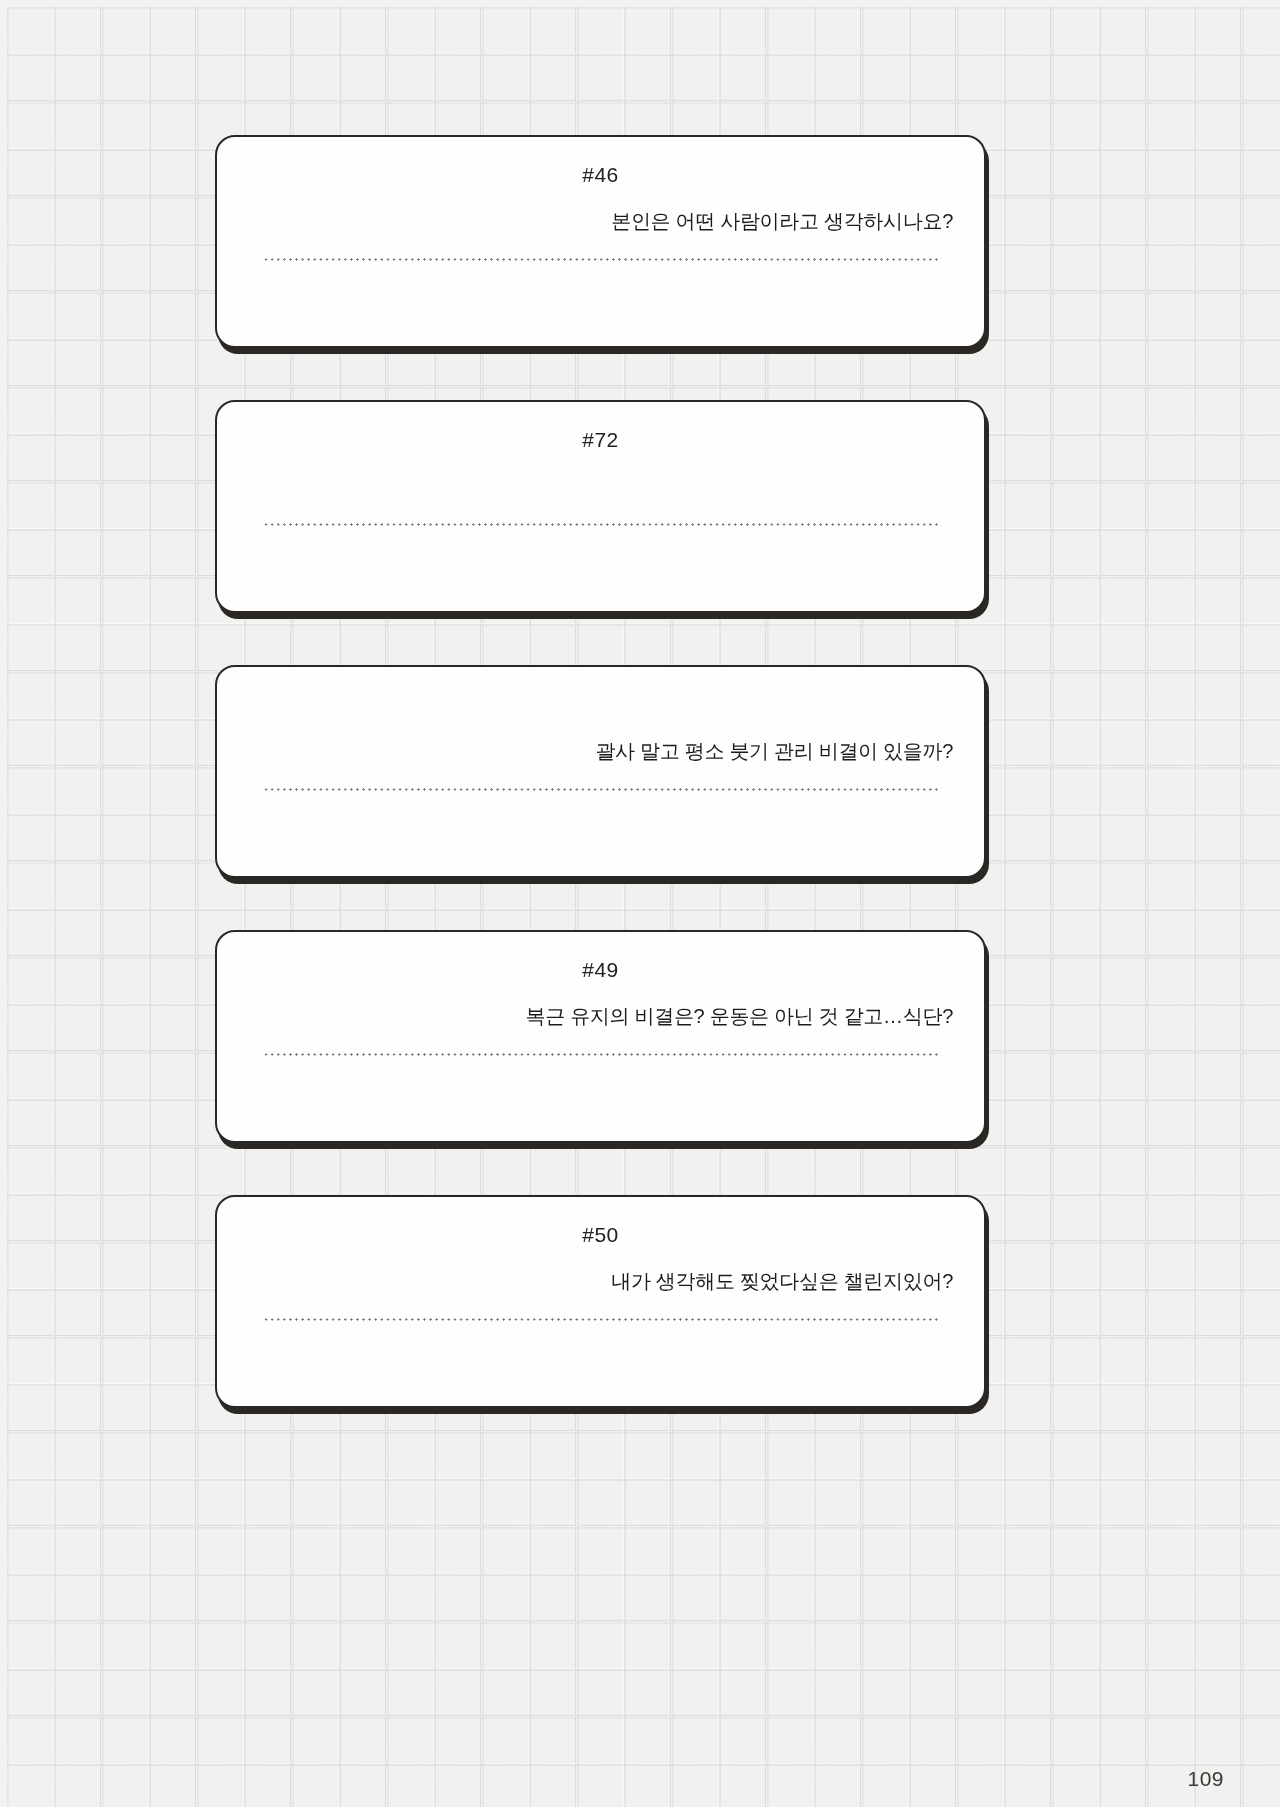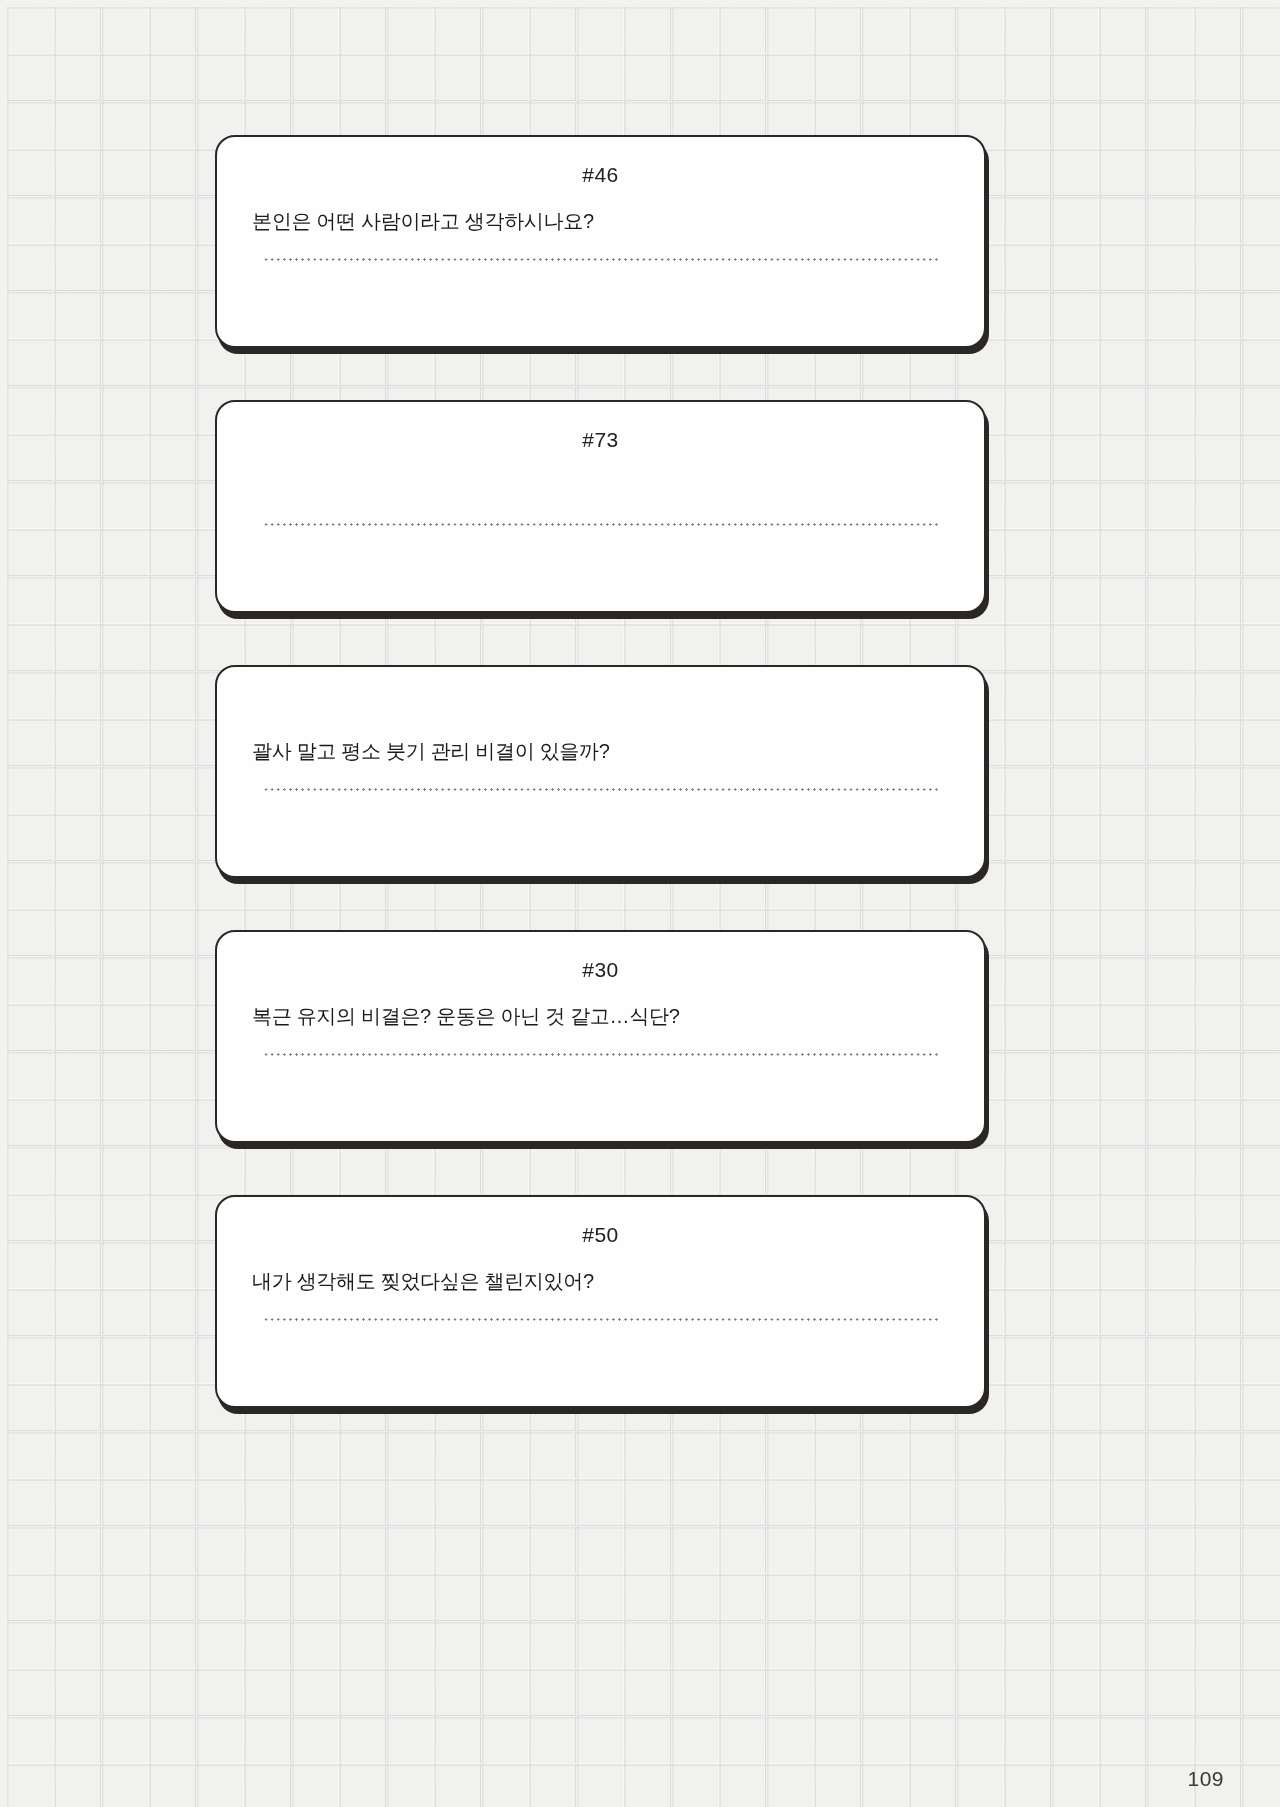--- a/index.html
+++ b/index.html
@@ -80,21 +80,21 @@
     font-weight: 400;
     letter-spacing: 0.5px;
     color: #23201e;
   }
 
   .card-question {
     position: absolute;
     top: 64px;
     left: 28px;
     right: 24px;
-    text-align: left;
+    text-align: right;
     font-size: 20px;
     font-weight: 400;
     letter-spacing: -0.3px;
     color: #1d1a18;
     white-space: nowrap;
   }
 
   .card-answer-line {
     position: absolute;
     top: 115px;
@@ -125,31 +125,31 @@
 
   <div id="cards">
 
     <div class="card">
       <div class="card-number">#46</div>
       <div class="card-question">본인은 어떤 사람이라고 생각하시나요?</div>
       <div class="card-answer-line"></div>
     </div>
 
     <div class="card">
-      <div class="card-number">#73</div>
+      <div class="card-number">#72</div>
       <div class="card-answer-line"></div>
     </div>
 
     <div class="card">
       <div class="card-question">괄사 말고 평소 붓기 관리 비결이 있을까?</div>
       <div class="card-answer-line"></div>
     </div>
 
     <div class="card">
-      <div class="card-number">#30</div>
+      <div class="card-number">#49</div>
       <div class="card-question">복근 유지의 비결은? 운동은 아닌 것 같고…식단?</div>
       <div class="card-answer-line"></div>
     </div>
 
     <div class="card">
       <div class="card-number">#50</div>
       <div class="card-question">내가 생각해도 찢었다싶은 챌린지있어?</div>
       <div class="card-answer-line"></div>
     </div>
 

